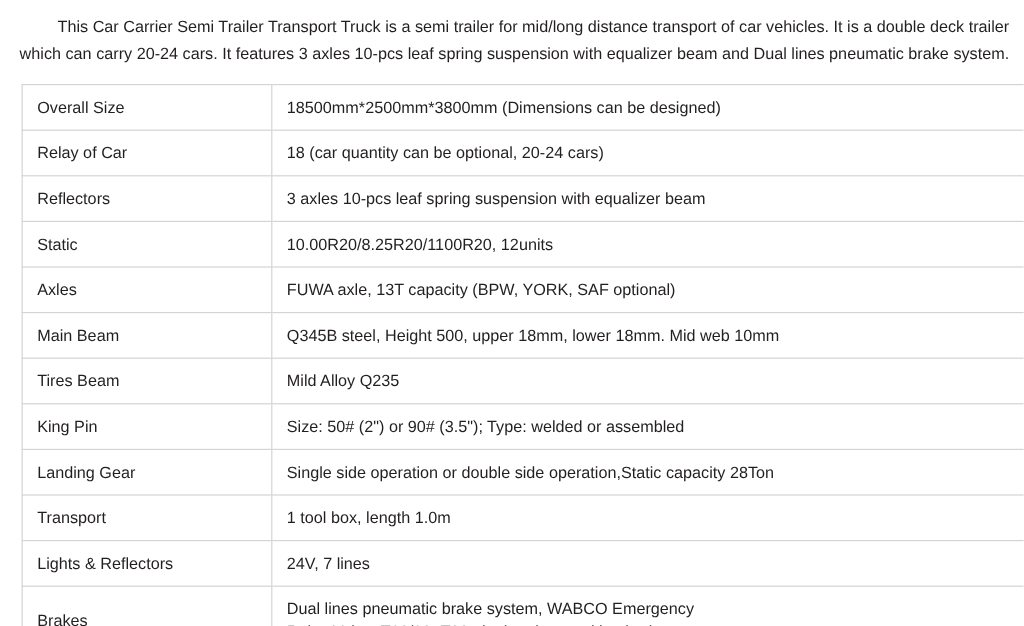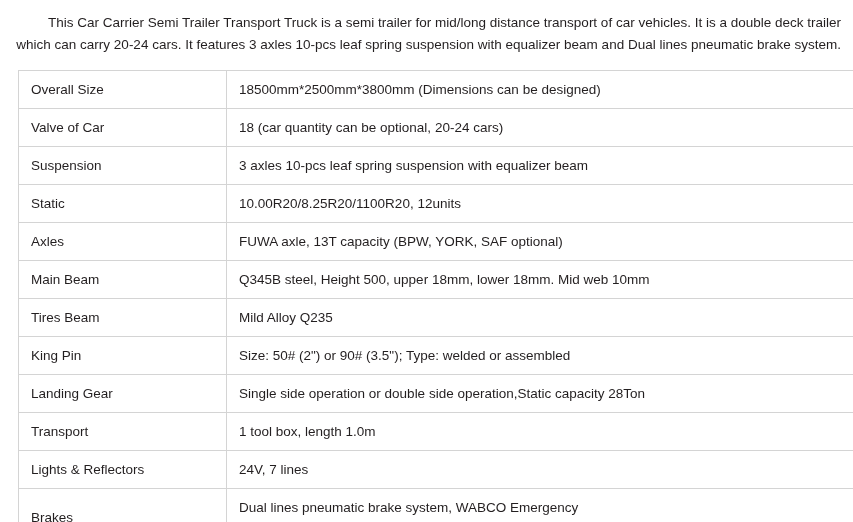--- a/index.html
+++ b/index.html
@@ -60,27 +60,27 @@
 
   <table class="spec">
     <tbody>
         <tr>
           <td class="label">Overall Size</td>
           <td class="value">
             <span class="value-line">18500mm*2500mm*3800mm (Dimensions can be designed)</span>
           </td>
         </tr>
         <tr>
-          <td class="label">Valve of Car</td>
+          <td class="label">Relay of Car</td>
           <td class="value">
             <span class="value-line">18 (car quantity can be optional, 20-24 cars)</span>
           </td>
         </tr>
         <tr>
-          <td class="label">Suspension</td>
+          <td class="label">Reflectors</td>
           <td class="value">
             <span class="value-line">3 axles 10-pcs leaf spring suspension with equalizer beam</span>
           </td>
         </tr>
         <tr>
           <td class="label">Static</td>
           <td class="value">
             <span class="value-line">10.00R20/8.25R20/1100R20, 12units</span>
           </td>
         </tr>

